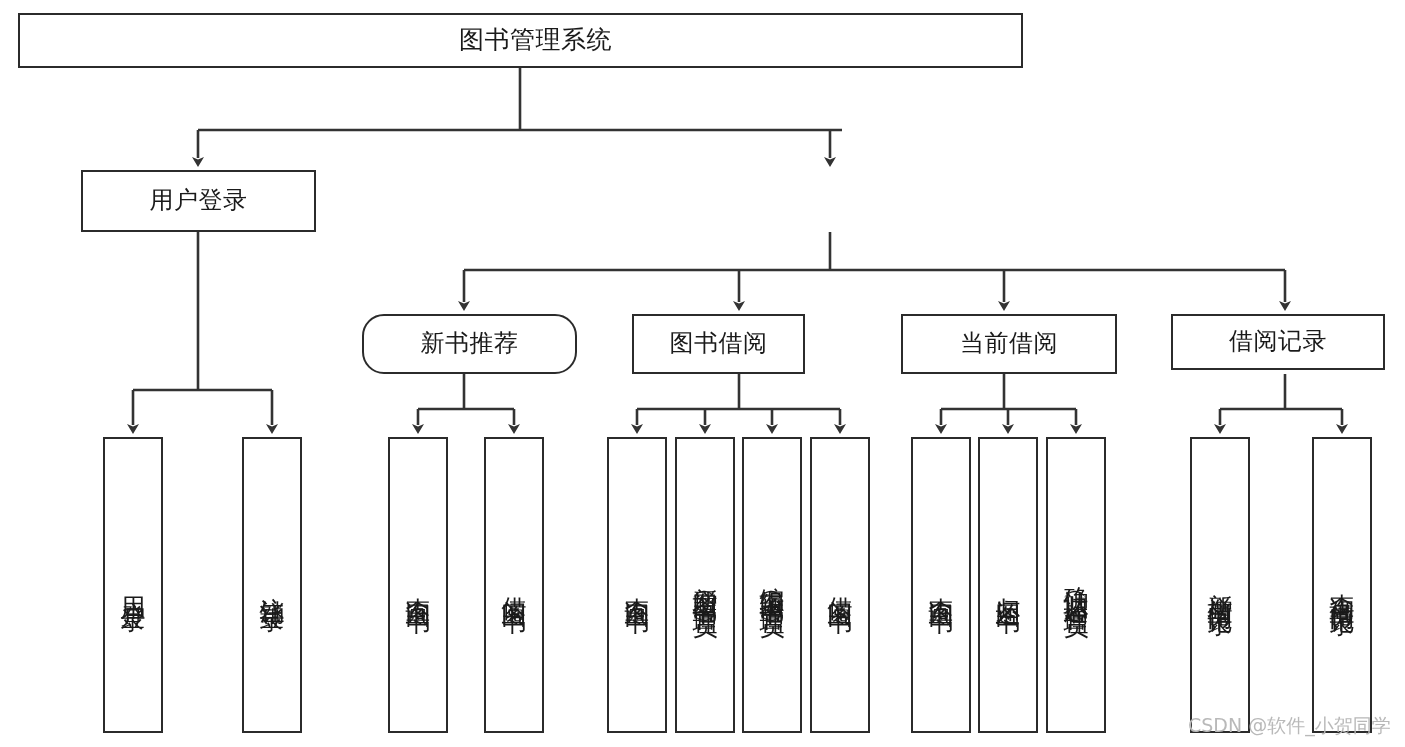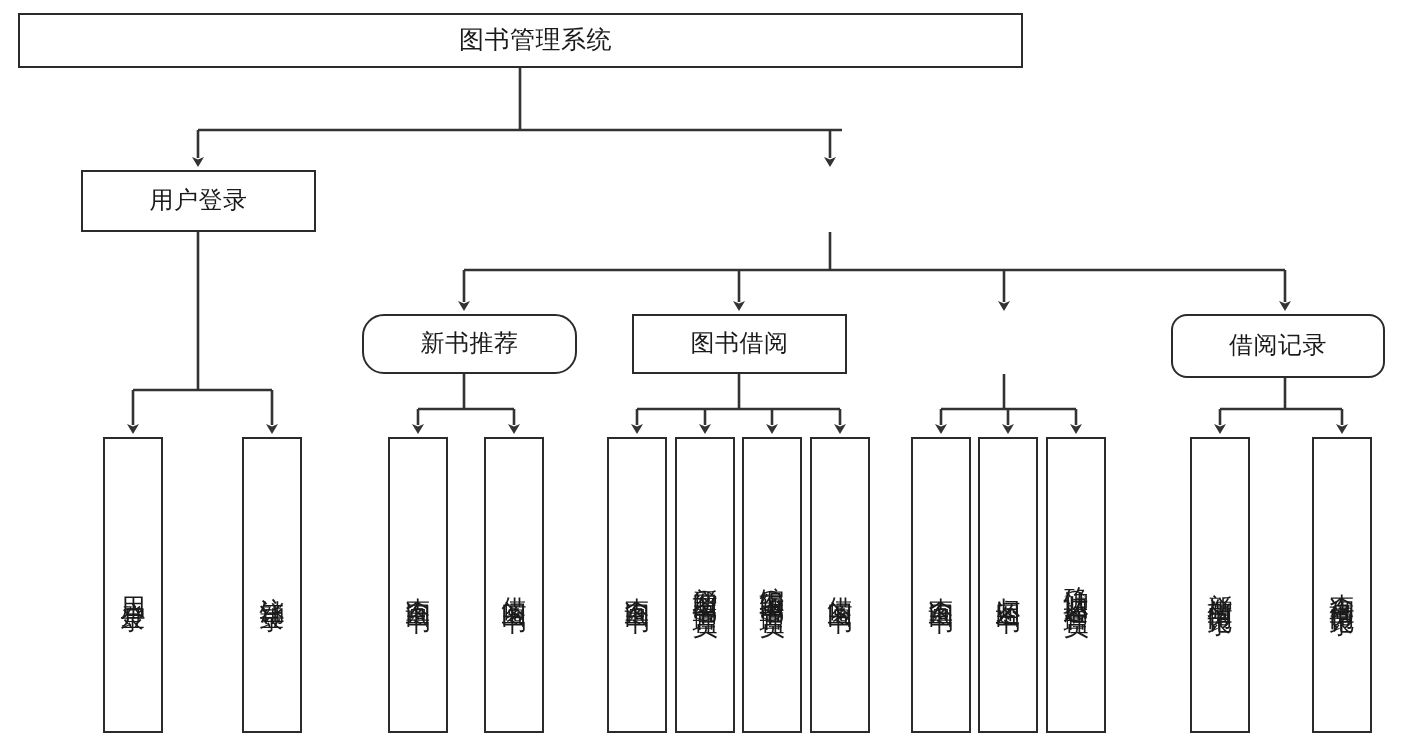--- a/index.html
+++ b/index.html
@@ -130,24 +130,27 @@
     <span class="node-label">图书管理系统</span>
   </div>
 
   <div class="node horiz" style="left:81px; top:170px; width:235px; height:62px;">
     <span class="node-label">用户登录</span>
   </div>
 
   <div class="node horiz" style="left:362px; top:314px; width:215px; height:60px;border-radius:22px;">
     <span class="node-label">新书推荐</span>
   </div>
-  <div class="node horiz" style="left:632px; top:314px; width:215px; height:60px;">
+  <div class="node horiz" style="left:632px; top:314px; width:173px; height:60px;">
     <span class="node-label">图书借阅</span>
   </div>
-  <div class="node horiz" style="left:1171px; top:314px; width:214px; height:64px;border-radius:16px;">
+  <div class="node horiz" style="left:901px; top:314px; width:216px; height:60px;">
+    <span class="node-label">当前借阅</span>
+  </div>
+  <div class="node horiz" style="left:1171px; top:314px; width:214px; height:56px;">
     <span class="node-label">借阅记录</span>
   </div>
 
   <div class="node vert" style="left:103px; top:437px; width:60px; height:296px;">
     <span class="node-label">用户登录</span>
   </div>
   <div class="node vert" style="left:242px; top:437px; width:60px; height:296px;">
     <span class="node-label">注销登录</span>
   </div>
 
@@ -181,13 +184,14 @@
     <span class="node-label">确认归还（管理员）</span>
   </div>
 
   <div class="node vert" style="left:1190px; top:437px; width:60px; height:296px;">
     <span class="node-label">新增借阅记录</span>
   </div>
   <div class="node vert" style="left:1312px; top:437px; width:60px; height:296px;">
     <span class="node-label">查询借阅记录</span>
   </div>
 
+  <div id="watermark">CSDN @软件_小贺同学</div>
 </div>
 
 </body></html>

